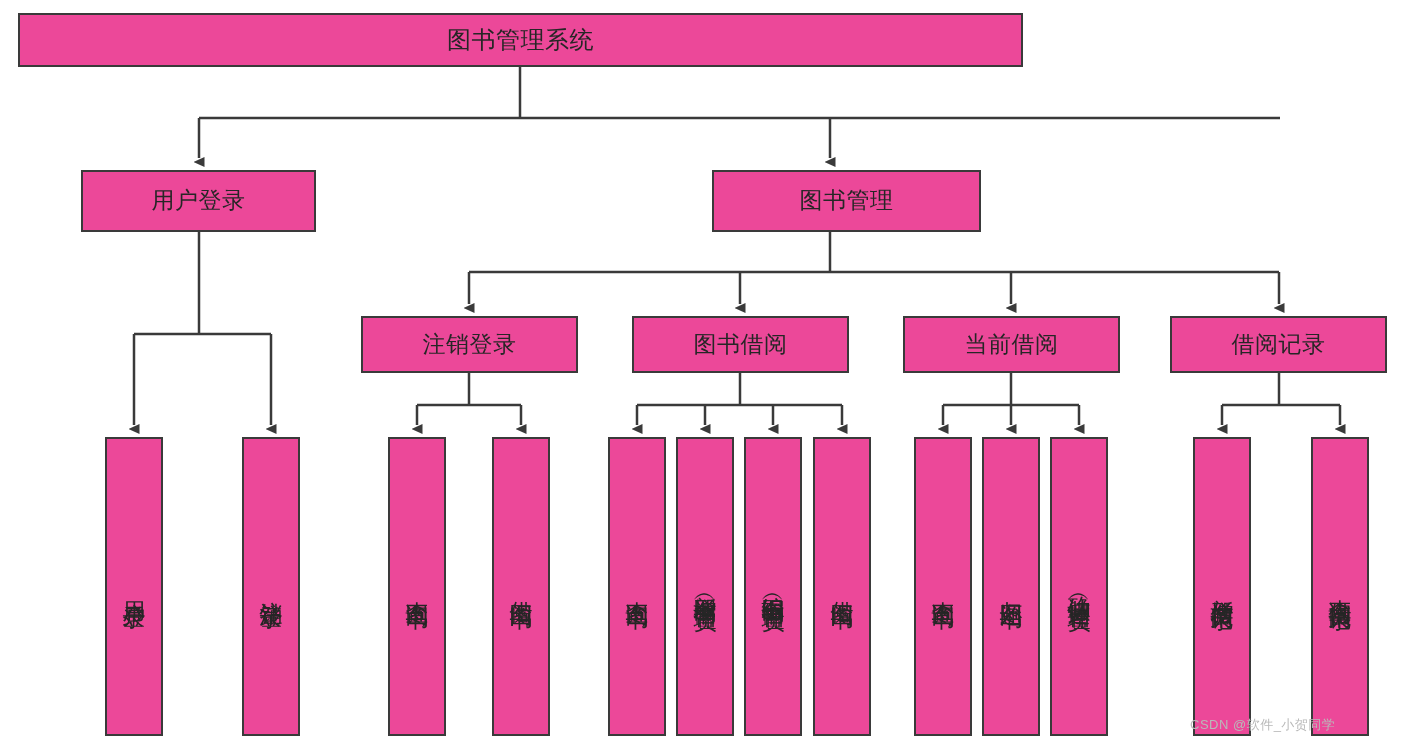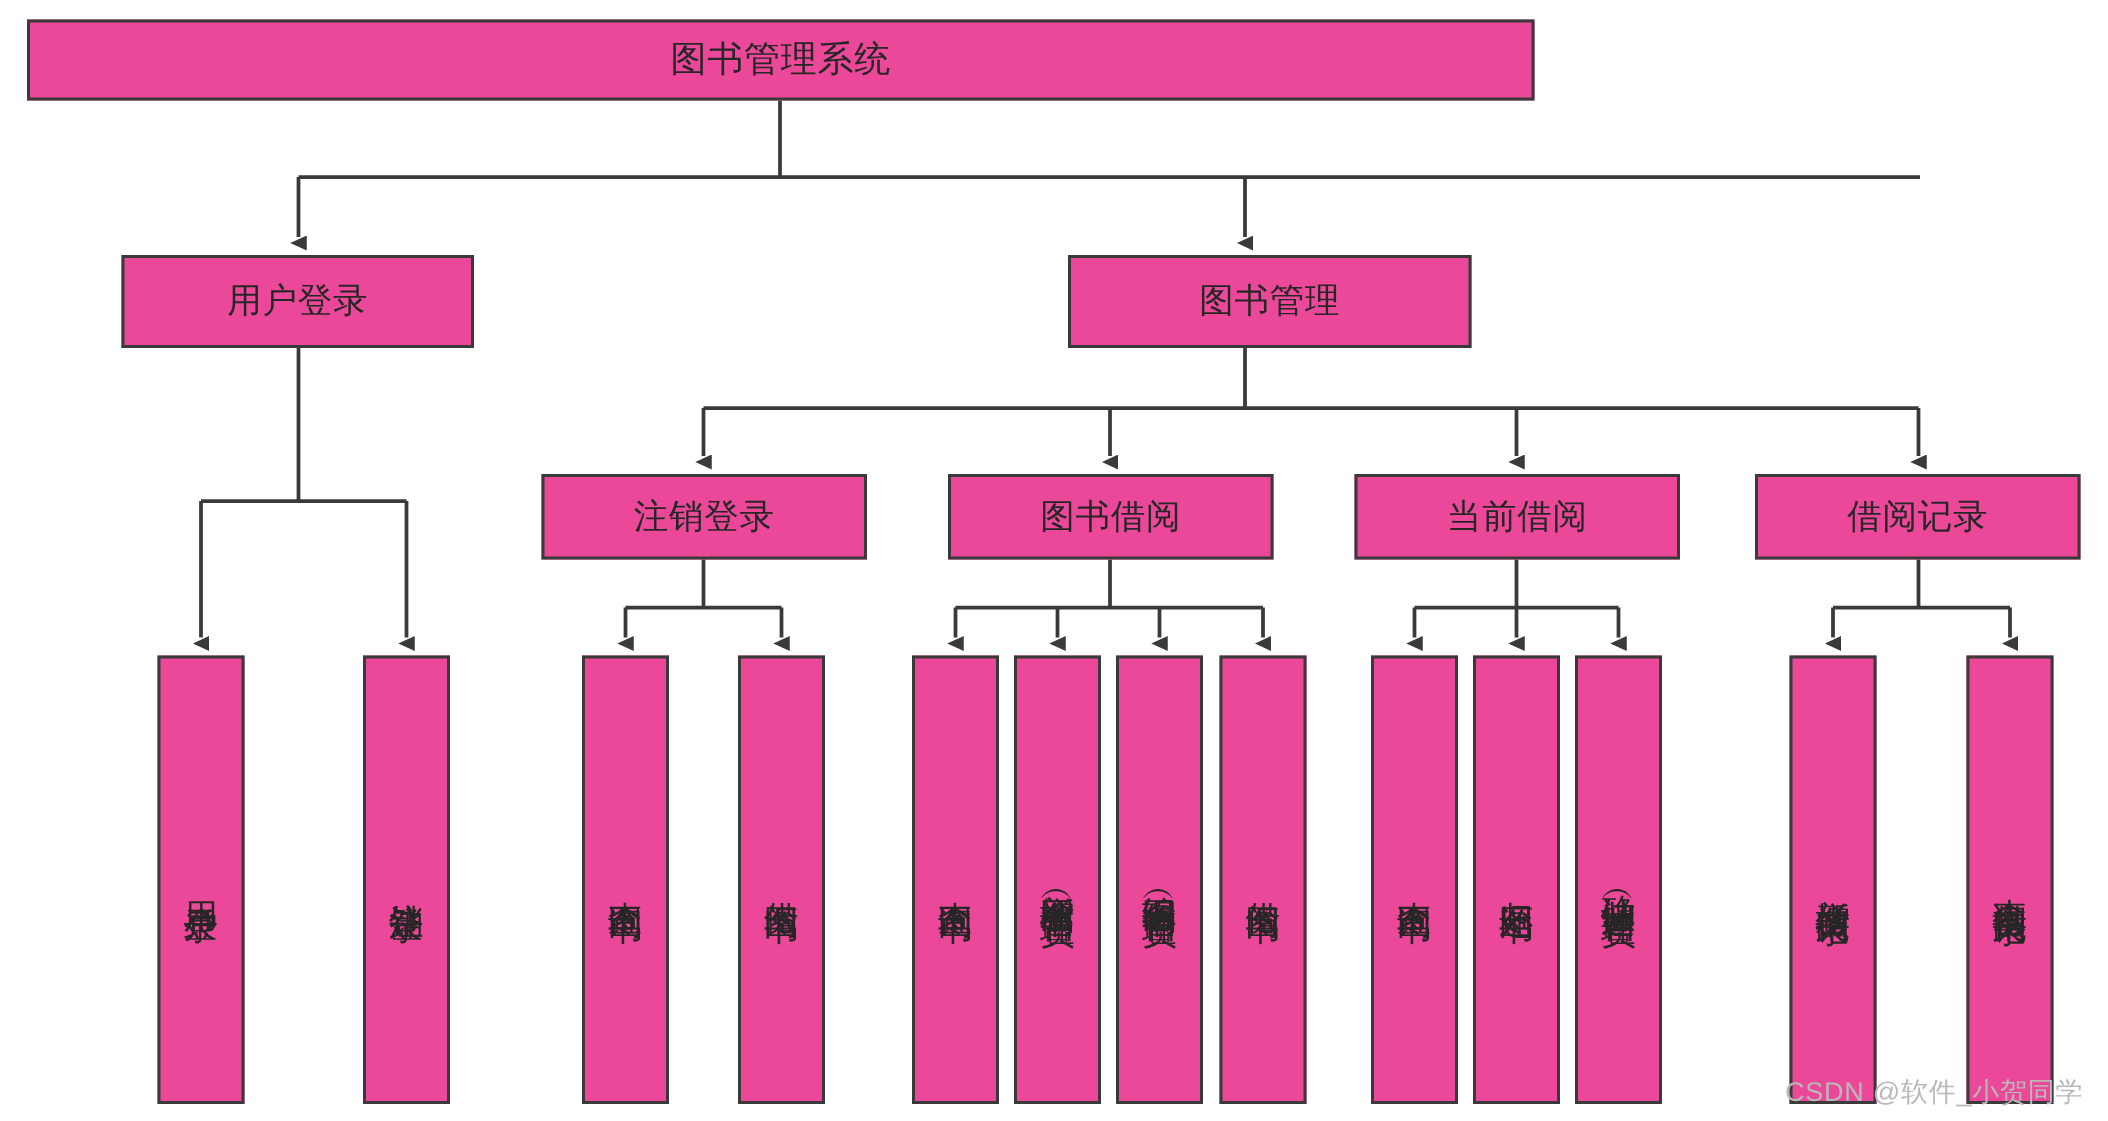--- a/index.html
+++ b/index.html
@@ -58,21 +58,21 @@
     -webkit-writing-mode: vertical-rl;
     white-space: normal;
     max-height: 270px;
     text-align: center;
     letter-spacing: 2px;
   }
   .watermark {
     position: absolute;
     left: 1190px;
     top: 716px;
-    font-size: 18px;
+    font-size: 13px;
     color: #b9b9b9;
     white-space: nowrap;
     letter-spacing: 0.5px;
     font-family: "Liberation Sans", "DejaVu Sans", sans-serif;
   }
 </style>
 </head>
 <body>
 
 <div id="canvas">

